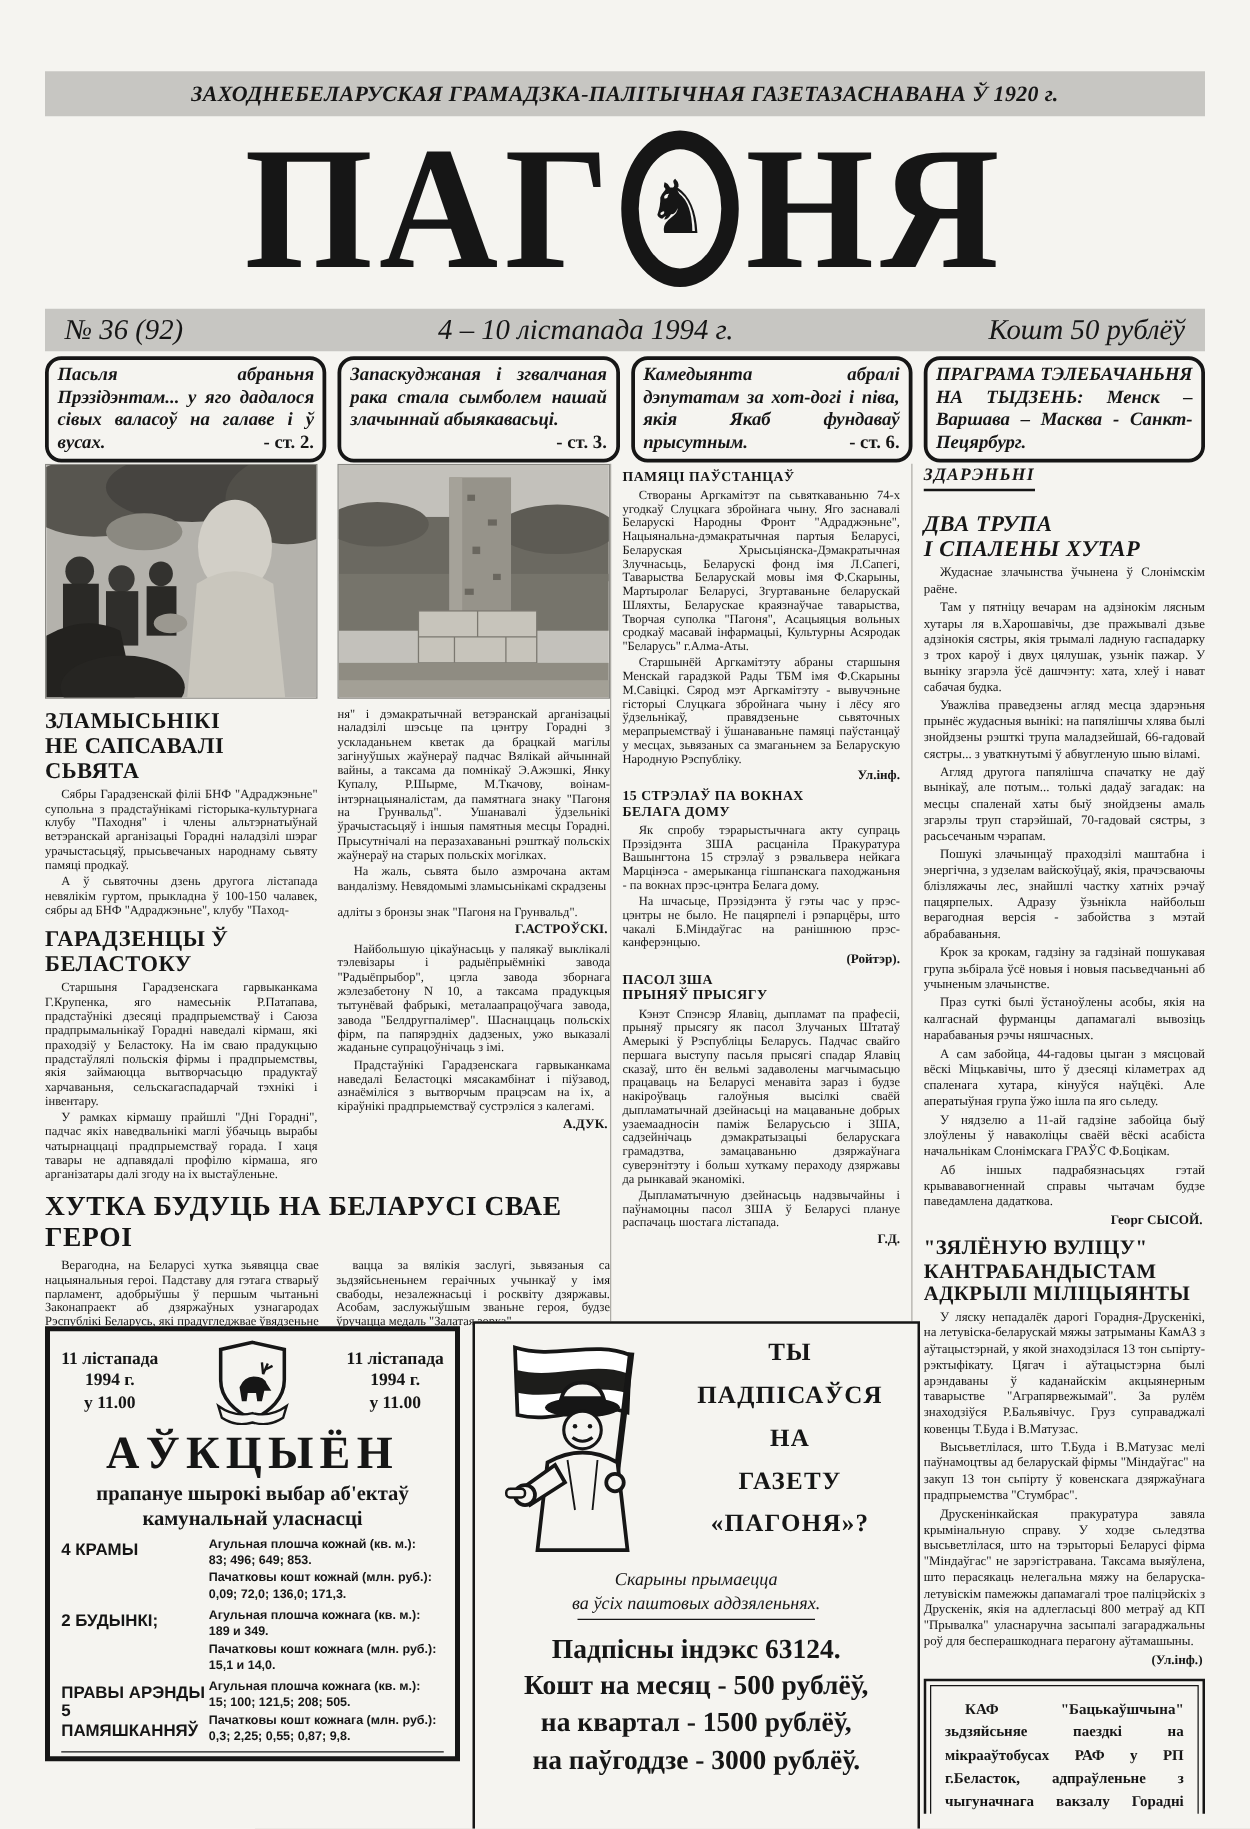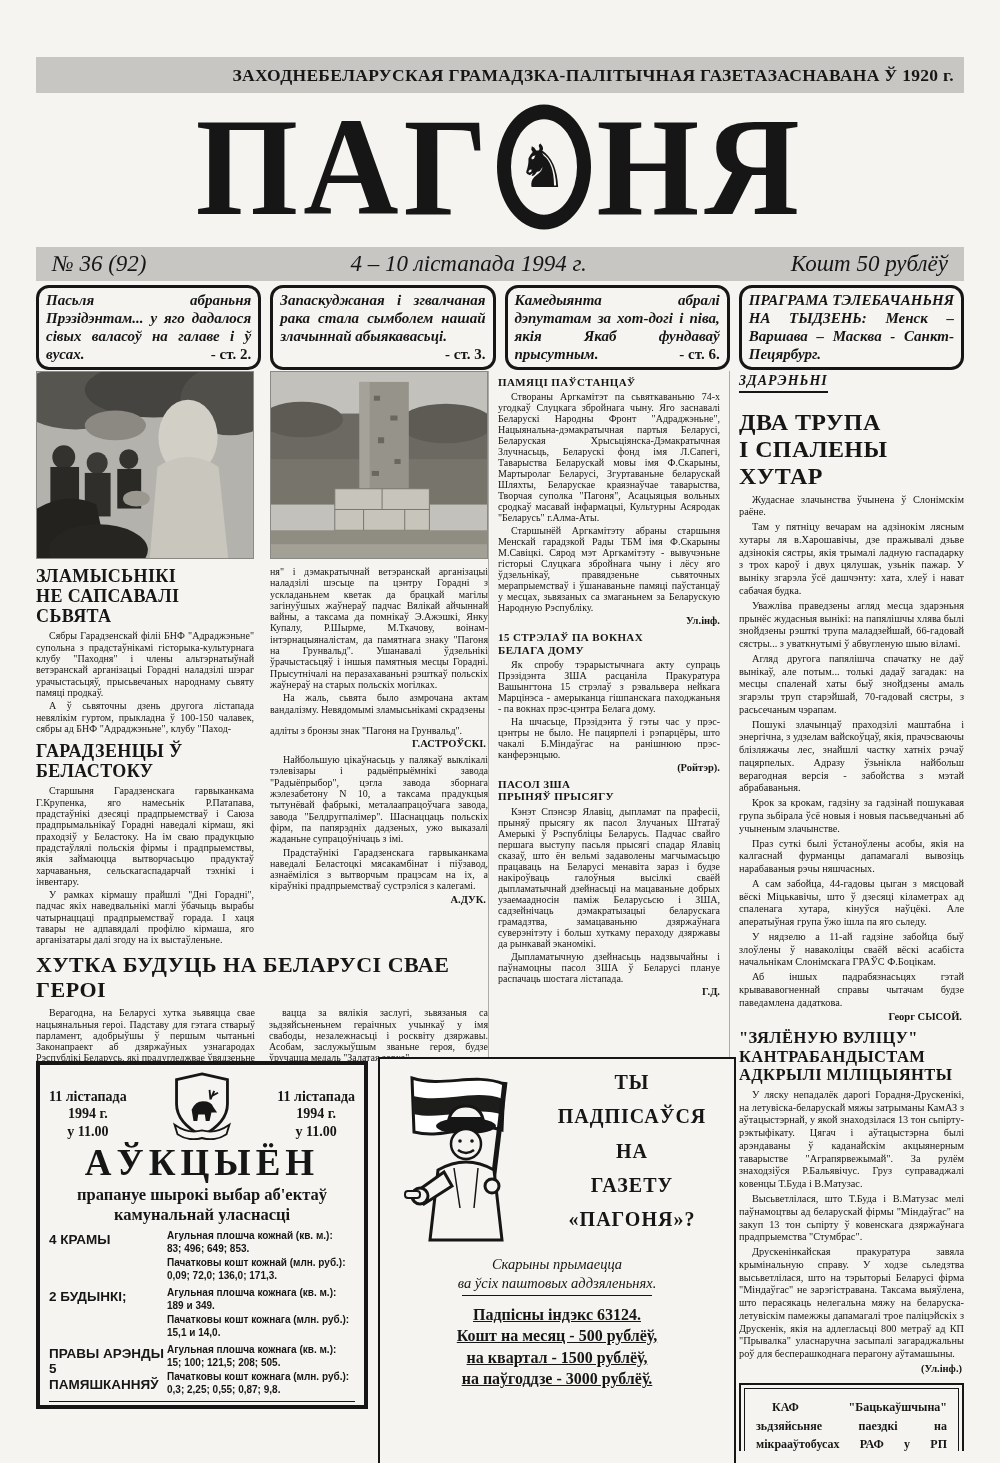--- a/index.html
+++ b/index.html
@@ -3,22 +3,22 @@
 <meta charset="utf-8">
 <style>
   :root{
     --paper:#f5f4f0; --band:#c7c6c2; --ink:#161616; --rule:#aeaca6;
   }
   html,body{margin:0;padding:0;background:#dddcd8;}
   .page{position:relative;width:1000px;height:1463px;background:var(--paper);
         overflow:hidden;font-family:"Liberation Serif",serif;color:var(--ink);}
   
   .topband{position:absolute;top:57px;left:36px;right:36px;height:36px;background:var(--band);
-           display:flex;align-items:center;justify-content:flex-end;padding:0 10px;
-           box-sizing:border-box;font-weight:bold;font-size:17.5px;letter-spacing:.3px;}
+           display:flex;align-items:center;justify-content:center;padding:0 10px;
+           box-sizing:border-box;font-style:italic;font-weight:bold;font-size:17.5px;letter-spacing:.3px;}
   
   .masthead{position:absolute;top:88px;left:0;width:100%;height:158px;
             display:flex;align-items:center;justify-content:center;}
   .mast-word{display:flex;align-items:center;font-weight:bold;font-size:132px;line-height:1;
              letter-spacing:5px;transform:scaleY(1.06);}
   .mast-o{width:94px;height:118px;border:14px solid var(--ink);border-radius:50%;
           display:flex;align-items:center;justify-content:center;margin:0 5px;box-sizing:border-box;}
   .knight{font-family:"DejaVu Sans",sans-serif;font-size:56px;line-height:1;}
   
   .issueband{position:absolute;top:247px;left:36px;right:36px;height:34px;background:var(--band);
@@ -49,49 +49,49 @@
   
   .c3{width:242px;flex:none;border-left:1px solid var(--rule);border-right:1px solid var(--rule);
       padding:0 9px;box-sizing:border-box;height:690px;overflow:hidden;}
   .c3 .ttl{font-size:11px;margin:5px 0 3px;}
   .c3 p.b{font-size:10px;line-height:1.1;}
   .c3 p.sig{margin:1px 0 3px;}
   
   .c4{flex:1;padding-left:9px;box-sizing:border-box;height:1080px;overflow:hidden;}
   .section-hd{font-style:italic;font-weight:bold;font-size:14px;letter-spacing:1px;
               border-bottom:2px solid var(--ink);display:inline-block;padding-bottom:2px;margin:2px 0 9px;}
-  .c4 .ttl.t1{font-size:24px;}
+  .c4 .ttl.t1{font-size:18px;font-style:italic;}
   .c4 .ttl.t2{font-size:16.5px;}
   .c4 p.b{font-size:10.3px;line-height:1.24;margin-bottom:2px;}
   .kafbox{border:2px solid var(--ink);padding:3px;margin-top:9px;background:var(--paper);}
   .kafbox .inner{border:1px solid var(--ink);padding:9px 11px;font-weight:bold;font-size:12px;
                  line-height:1.55;text-align:justify;text-indent:16px;}
   
   .auction{position:absolute;left:0;top:690px;width:332px;height:348px;border:4px solid var(--ink);
            box-sizing:border-box;padding:5px 9px;overflow:hidden;background:var(--paper);}
-  .auction .hdr{display:flex;justify-content:space-between;align-items:flex-end;}
+  .auction .hdr{display:flex;justify-content:space-between;align-items:center;}
   .auction .d{font-weight:bold;font-size:14px;text-align:center;line-height:1.25;white-space:pre-line;}
   .auction .title{text-align:center;font-weight:bold;font-size:37px;letter-spacing:5px;margin:1px 0;}
   .auction .sub{text-align:center;font-weight:bold;font-size:16.5px;line-height:1.2;white-space:pre-line;margin-bottom:5px;}
   .lot{display:flex;margin-bottom:3px;}
   .lot .lbl{width:118px;flex:none;font-weight:bold;font-size:13.5px;white-space:pre-line;
             font-family:"Liberation Sans",sans-serif;padding-top:2px;line-height:1.15;}
   .lot .det{flex:1;font-family:"Liberation Sans",sans-serif;font-weight:bold;font-size:10px;line-height:1.25;}
   .lot .det p{margin:0 0 1px;}
   .auction .f1{font-weight:bold;font-size:13.5px;text-align:center;margin-top:3px;border-top:1.5px solid var(--ink);padding-top:3px;}
   
   .subbox{position:absolute;left:342px;top:686px;width:358px;height:460px;border:2px solid var(--ink);
           box-sizing:border-box;padding:8px 24px 6px;background:var(--paper);}
   .subtop{display:flex;}
   .flagman{width:150px;height:180px;flex:none;}
   .sublines{flex:1;text-align:center;display:flex;flex-direction:column;justify-content:space-between;padding:4px 0 16px;}
   .sublines p{margin:0;font-weight:bold;font-size:20px;letter-spacing:1px;}
   .subnote{text-align:center;font-style:italic;font-size:14.5px;line-height:1.3;white-space:pre-line;margin:8px 0 0;}
   .subrule{width:62%;margin:2px auto 8px;border-bottom:1.5px solid var(--ink);}
-  .subdetails{text-align:center;font-weight:bold;font-size:16px;line-height:1.35;white-space:pre-line;margin:0;text-decoration:underline;}
+  .subdetails{text-align:center;font-weight:bold;font-size:22px;line-height:1.35;white-space:pre-line;margin:0;}
 </style>
 </head>
 <body>
 
 <div class="page">
 
   <div class="topband">
     <span>ЗАХОДНЕБЕЛАРУСКАЯ  ГРАМАДЗКА-ПАЛІТЫЧНАЯ  ГАЗЕТА</span>
     <span>ЗАСНАВАНА Ў 1920 г.</span>
   </div>

